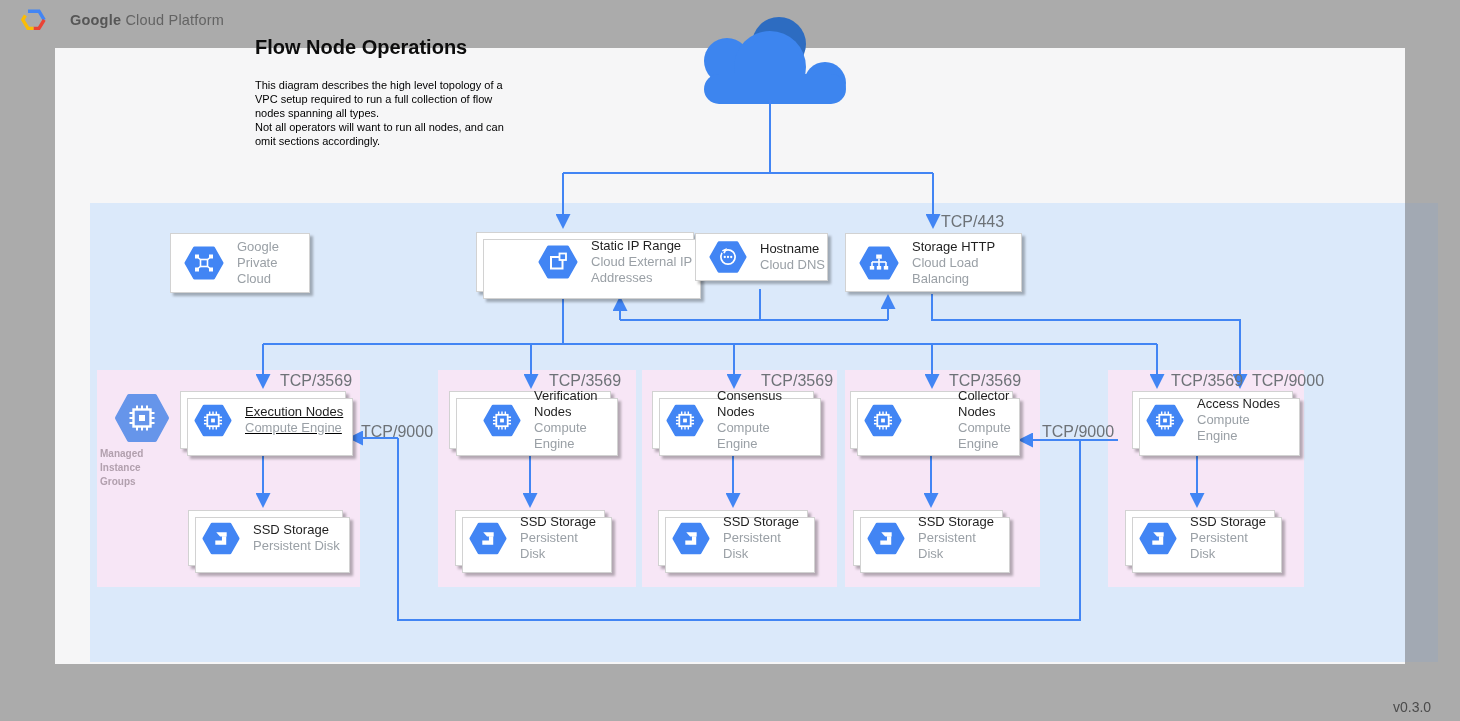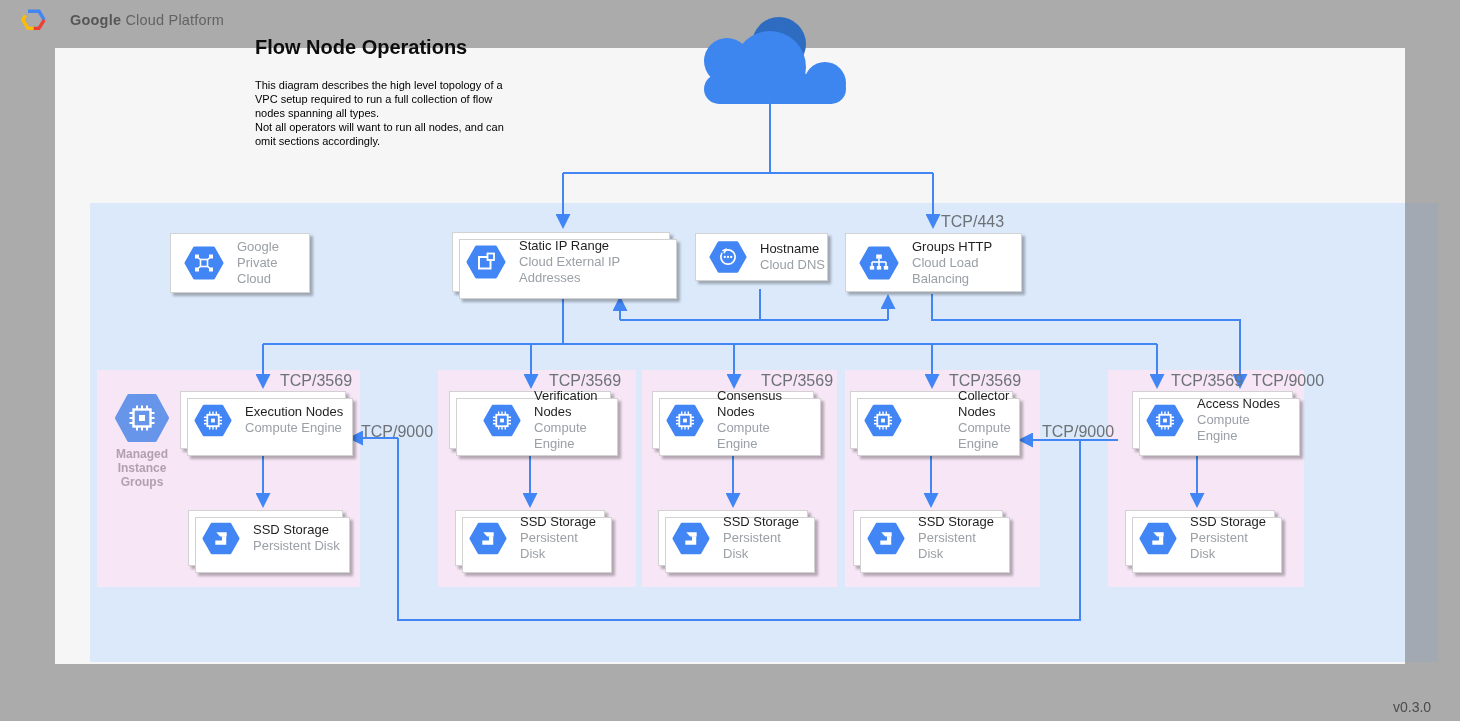--- a/index.html
+++ b/index.html
@@ -45,40 +45,40 @@
     background:#fff; border:1px solid #d2d2d2; z-index:-1;
     box-shadow:2.5px 2.5px 2.5px rgba(0,0,0,.28);
   }
   .card .icon { flex:0 0 auto; margin-left:13px; }
   .card .txt { margin-left:13px; }
   .card .t { font-size:13px; font-weight:500; color:#1f1f1f; line-height:16px; }
   .card .s { font-size:13px; color:#9aa0a6; line-height:16px; }
 
   .card-vpc        { left:170px; top:233px; width:140px; height:60px; }
   .card-vpc .t     { color:#9aa0a6; font-weight:400; }
-  .card-static     { left:452px; top:232px; width:218px; height:60px; }
+  .card-static     { left:476px; top:232px; width:218px; height:60px;padding-left:48px; }
   .card-hostname   { left:695px; top:233px; width:133px; height:48px; }
   .card-publichttp { left:845px; top:233px; width:177px; height:59px; }
 
-  .card-node-1 { left:180px;  top:391px; width:166px; height:58px; }
+  .card-node-1 { left:180px;  top:391px; width:166px; height:58px;text-decoration:underline; }
   .card-node-2 { left:449px;  top:391px; width:162px; height:58px;padding-left:20px; }
   .card-node-3 { left:652px;  top:391px; width:162px; height:58px; }
   .card-node-4 { left:850px;  top:391px; width:163px; height:58px;gap:43px; }
   .card-node-5 { left:1116px; top:391px; width:161px; height:58px;margin-left:16px; }
 
   .card-ssd-1 { left:188px;  top:510px; width:155px; height:56px; }
   .card-ssd-2 { left:455px;  top:510px; width:150px; height:56px; }
   .card-ssd-3 { left:658px;  top:510px; width:150px; height:56px; }
   .card-ssd-4 { left:853px;  top:510px; width:150px; height:56px; }
   .card-ssd-5 { left:1125px; top:510px; width:150px; height:56px; }
 
   
   .mig-icon { position:absolute; left:114px; top:393px; z-index:2; }
-  .mig-label { position:absolute; left:100px; top:447px; width:84px; text-align:center;
-    font-size:12px; font-weight:700; color:#b2a0ae; line-height:14px; z-index:2; }
+  .mig-label { position:absolute; left:100px; top:447px; width:84px; 
+    font-size:10px; font-weight:700; color:#b2a0ae; line-height:14px; z-index:2; }
 
   
   .port { position:absolute; font-size:16px; color:#6d7277; z-index:4; }
 
   .cloud-svg { position:absolute; left:682px; top:14px; z-index:2; }
   .connectors { position:absolute; left:0; top:0; z-index:2; pointer-events:none; }
 </style>
 </head>
 <body>
 
@@ -245,21 +245,21 @@
         <path d="M13 16 L27 16"></path>
       <path d="M13 16 L13 20"></path>
         <path d="M20 16 L20 20"></path>
         <path d="M27 16 L27 20"></path>
     </g>
     <rect x="10.8" y="20" width="4.4" height="3.6" fill="#fff"></rect>
     <rect x="17.8" y="20" width="4.4" height="3.6" fill="#fff"></rect>
     <rect x="24.8" y="20" width="4.4" height="3.6" fill="#fff"></rect>
   </svg>
   <div class="txt">
-    <div class="t">Groups HTTP</div>
+    <div class="t">Storage HTTP</div>
     <div class="s">Cloud Load Balancing</div>
   </div>
 </div>
 
 <div class="card card-node-1 stacked">
   <svg class="icon" width="38" height="33" viewBox="0 0 40 34">
     <polygon points="10.5,2 29.5,2 38,17 29.5,32 10.5,32 2,17" fill="#4285f4" stroke="#4285f4" stroke-width="3" stroke-linejoin="round"></polygon>
     <rect x="14" y="11" width="12" height="12" fill="none" stroke="#fff" stroke-width="1.9"></rect>
     <rect x="18" y="15" width="4" height="4" fill="#fff"></rect>
     <g stroke="#fff" stroke-width="1.5">

